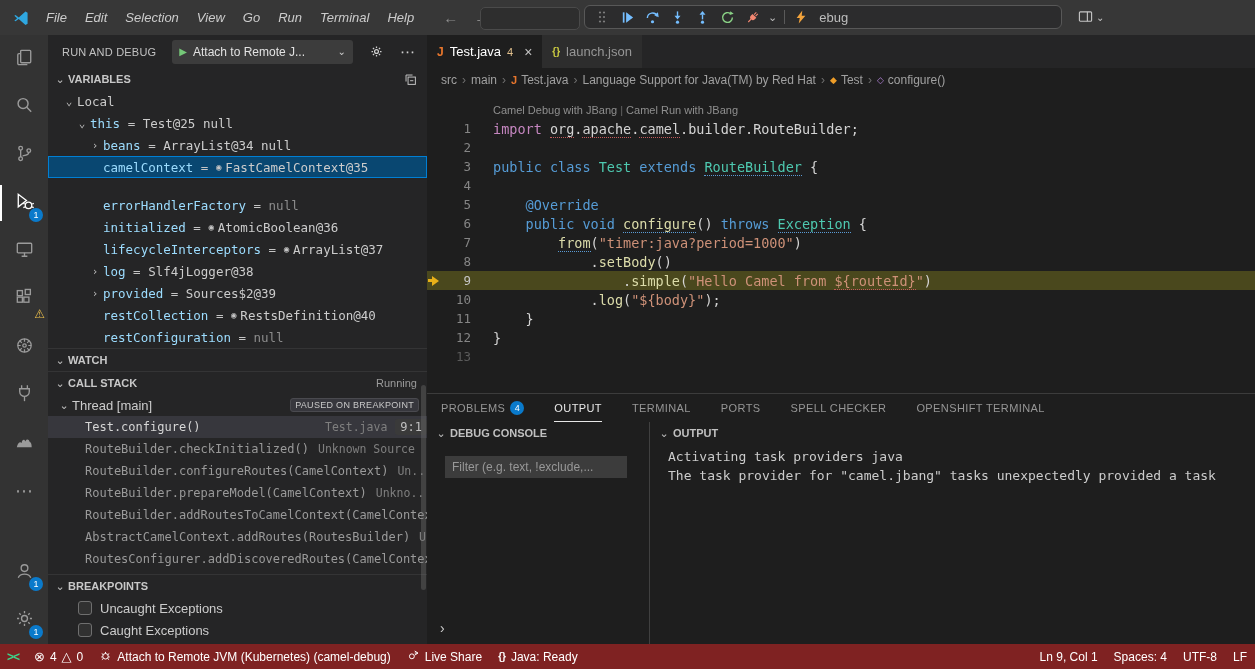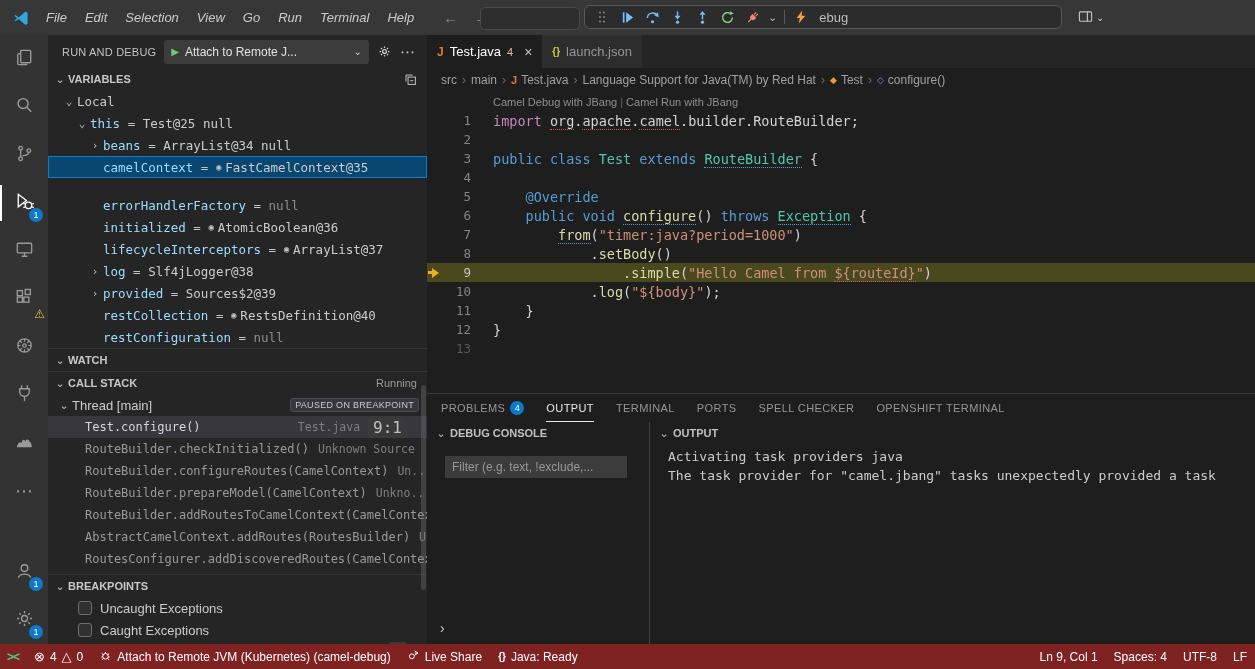--- a/index.html
+++ b/index.html
@@ -25,21 +25,21 @@
   .ab-item{position:relative;width:48px;height:48px;display:flex;align-items:center;justify-content:center;color:#9b9b9b;flex:none;}
   .ab-item.active{color:#ffffff;}
   .ab-item.active::before{content:"";position:absolute;left:0;top:6px;bottom:6px;width:2px;background:#ffffff;}
   .ab-bottom{margin-top:auto;}
   .ab-badge{position:absolute;right:5px;bottom:5px;min-width:14px;height:14px;border-radius:8px;background:#0a7acb;color:#fff;font-size:9px;display:flex;align-items:center;justify-content:center;padding:0 2px;box-sizing:border-box;}
   .ab-warn{position:absolute;right:3px;bottom:3px;color:#f0c24b;font-size:12px;line-height:1;}
   .ab-more{font-size:18px;color:#9b9b9b;}
 
   
   .sidebar{position:absolute;left:48px;top:35px;width:379px;height:609px;background:#252526;color:#cccccc;overflow:hidden;}
-  .sb-header{height:33px;display:flex;align-items:center;padding:0 12px 0 14px;gap:8px;}
+  .sb-header{height:33px;display:flex;align-items:center;padding:0 12px 0 14px;gap:16px;}
   .sb-title{font-size:11px;color:#c2c2c2;letter-spacing:.2px;flex:none;}
   .launch-select{flex:1;min-width:0;height:24px;background:#3c3c3c;border-radius:3px;display:flex;align-items:center;gap:6px;padding:0 7px;font-size:12px;color:#e2e2e2;}
   .launch-select .play{color:#75c878;font-size:10px;}
   .launch-label{white-space:nowrap;overflow:hidden;}
   .launch-chev{margin-left:auto;color:#cfcfcf;font-size:10px;}
   .hdr-gear{display:flex;align-items:center;color:#cfcfcf;}
   .hdr-dots{color:#cfcfcf;font-size:15px;}
   .pane-header{height:22px;display:flex;align-items:center;font-size:11px;font-weight:700;color:#c8c8c8;padding-left:4px;border-top:1px solid rgba(255,255,255,0.07);}
   .pane-header.first{border-top:none;}
   .pane-header.bp{margin-top:4px;}
@@ -53,21 +53,21 @@
   .var-eq{color:#c5c5c5;white-space:pre;}
   .var-eye{color:#c5c5c5;font-size:9px;margin-right:4px;}
   .var-val{color:#cccccc;} .var-val.dim{color:#8c8c8c;}
   .thread-row{height:22px;display:flex;align-items:center;padding:0 8px 0 8px;font-size:13px;color:#cccccc;}
   .paused-badge{margin-left:auto;background:#37373d;border:1px solid #4a4a4f;border-radius:3px;color:#c8c8c8;font-size:9px;padding:1px 4px;letter-spacing:.3px;}
   .frame-row{height:22px;display:flex;align-items:center;padding-left:37px;font-family:"DejaVu Sans Mono",monospace;font-size:12px;white-space:nowrap;overflow:hidden;}
   .frame-row.focused{background:#37373d;}
   .frame-name{color:#d6d6d6;} .frame-name.dim{color:#9a9a9a;}
   .frame-file{color:#7f7f7f;margin-left:9px;font-size:11.5px;}
   .frame-file.right{margin-left:auto;}
-  .pill{margin-left:8px;margin-right:20px;background:#3a3a3a;color:#c0c0c0;font-size:16px;padding:1px 5px;border-radius:3px;flex:none;}
+  .pill{margin-left:8px;margin-right:0;background:#3a3a3a;color:#c0c0c0;font-size:12px;padding:1px 5px;border-radius:3px;flex:none;}
   .pill.right{margin-left:auto;}
   .bp-row{position:relative;height:22px;display:flex;align-items:center;padding-left:30px;font-size:13px;}
   .bp-dot{position:absolute;left:11px;width:9px;height:9px;border-radius:50%;background:#e51400;}
   .bp-check{width:14px;height:14px;border:1px solid #6f6f6f;background:#313131;border-radius:3px;margin-right:8px;display:flex;align-items:center;justify-content:center;font-size:10px;color:#fff;box-sizing:border-box;flex:none;}
   .bp-check.checked{background:#1f77d0;border-color:#1f77d0;}
   .bp-label{color:#cccccc;white-space:nowrap;}
   .bp-path{color:#8b8b8b;margin-left:8px;font-size:12px;}
   .sb-scroll{position:absolute;right:1px;top:350px;width:5px;height:205px;background:rgba(121,121,121,0.35);border-radius:3px;}
 
   
@@ -82,39 +82,39 @@
   .tab-close{color:#c5c5c5;margin-left:5px;font-size:14px;}
   .breadcrumbs{position:absolute;left:427px;top:68px;width:828px;height:23px;background:#1e1e1e;display:flex;align-items:center;font-size:12px;color:#a0a0a0;padding-left:14px;box-sizing:border-box;white-space:nowrap;overflow:hidden;}
   .bc-sep{margin:0 5px;color:#6f6f6f;}
   .bc-item{display:flex;align-items:center;gap:4px;}
   .bc-java{color:#e8762c;font-weight:700;font-size:11px;}
   .bc-class{color:#ee9d28;font-size:9px;}
   .bc-method{color:#b180d7;font-size:9px;}
 
   
   .editor{position:absolute;left:427px;top:91px;width:828px;height:302px;background:#1e1e1e;overflow:hidden;font-family:"DejaVu Sans Mono",monospace;}
-  .codelens{height:16px;margin-top:4px;line-height:15px;padding-left:66px;font-size:11px;color:#8f8f8f;font-family:"Liberation Sans",sans-serif;}
+  .codelens{height:16px;margin-top:12px;line-height:15px;padding-left:66px;font-size:11px;color:#8f8f8f;font-family:"Liberation Sans",sans-serif;}
   .cl-sep{color:#666;}
   .code-line{height:19px;display:flex;align-items:center;}
   .code-line.current{background:#4a481d;}
   .code-gutter{flex:none;width:14px;position:relative;height:100%;}
   .dbg-arrow{position:absolute;left:1px;top:4.5px;width:12px;height:10px;}
   .dbg-arrow::before{content:"";position:absolute;left:0;top:3.5px;width:5px;height:3px;background:#e8b019;}
   .dbg-arrow::after{content:"";position:absolute;left:4px;top:0;border-left:7px solid #e8b019;border-top:5px solid transparent;border-bottom:5px solid transparent;}
   .lnum{flex:none;width:52px;box-sizing:border-box;text-align:right;padding-right:22px;color:#858585;font-size:12.5px;}
   .lnum.dim{color:#5a5a5a;}
   .current .lnum{color:#c6c6c6;}
   .ltext{white-space:pre;font-size:13.5px;}
   .tk-i{color:#c586c0;} .tk-k{color:#569cd6;} .tk-t{color:#4ec9b0;} .tk-f{color:#dcdcaa;} .tk-s{color:#ce9178;} .tk-p{color:#d4d4d4;}
   .sq-b{border-bottom:1px dotted #5a9bd4;}
   .sq-r{border-bottom:1px dotted #c35b5b;}
 
   
   .panel{position:absolute;left:427px;top:393px;width:828px;height:251px;background:#1e1e1e;border-top:1px solid #3c3c3c;box-sizing:border-box;}
-  .panel-tabs{height:28px;display:flex;align-items:center;padding-left:14px;gap:22px;}
+  .panel-tabs{height:28px;display:flex;align-items:center;padding-left:14px;gap:30px;}
   .panel-tab{height:100%;display:flex;align-items:center;gap:5px;font-size:11px;letter-spacing:.4px;color:#969696;border-bottom:1px solid transparent;box-sizing:border-box;}
   .panel-tab.active{color:#e7e7e7;border-bottom-color:#e7e7e7;}
   .ptab-badge{background:#0a7acb;color:#fff;border-radius:8px;font-size:9px;min-width:14px;height:14px;display:inline-flex;align-items:center;justify-content:center;padding:0 2px;box-sizing:border-box;}
   .panel-body{position:absolute;left:0;top:28px;right:0;bottom:0;display:flex;}
   .console-col{width:223px;flex:none;border-right:1px solid #404040;position:relative;box-sizing:border-box;}
   .view-header{height:22px;display:flex;align-items:center;font-size:11px;font-weight:700;color:#c0c0c0;padding-left:8px;gap:3px;}
   .view-header .twisty{width:12px;font-weight:400;}
   .filter-input{margin:12px 0 0 18px;width:182px;height:22px;background:#3c3c3c;border:1px solid #3c3c3c;color:#cccccc;font-size:12px;padding:0 6px;box-sizing:border-box;font-family:"Liberation Sans",sans-serif;outline:none;}
   .filter-input::placeholder{color:#989898;}
   .console-prompt{position:absolute;left:13px;bottom:8px;color:#cccccc;font-size:14px;}

